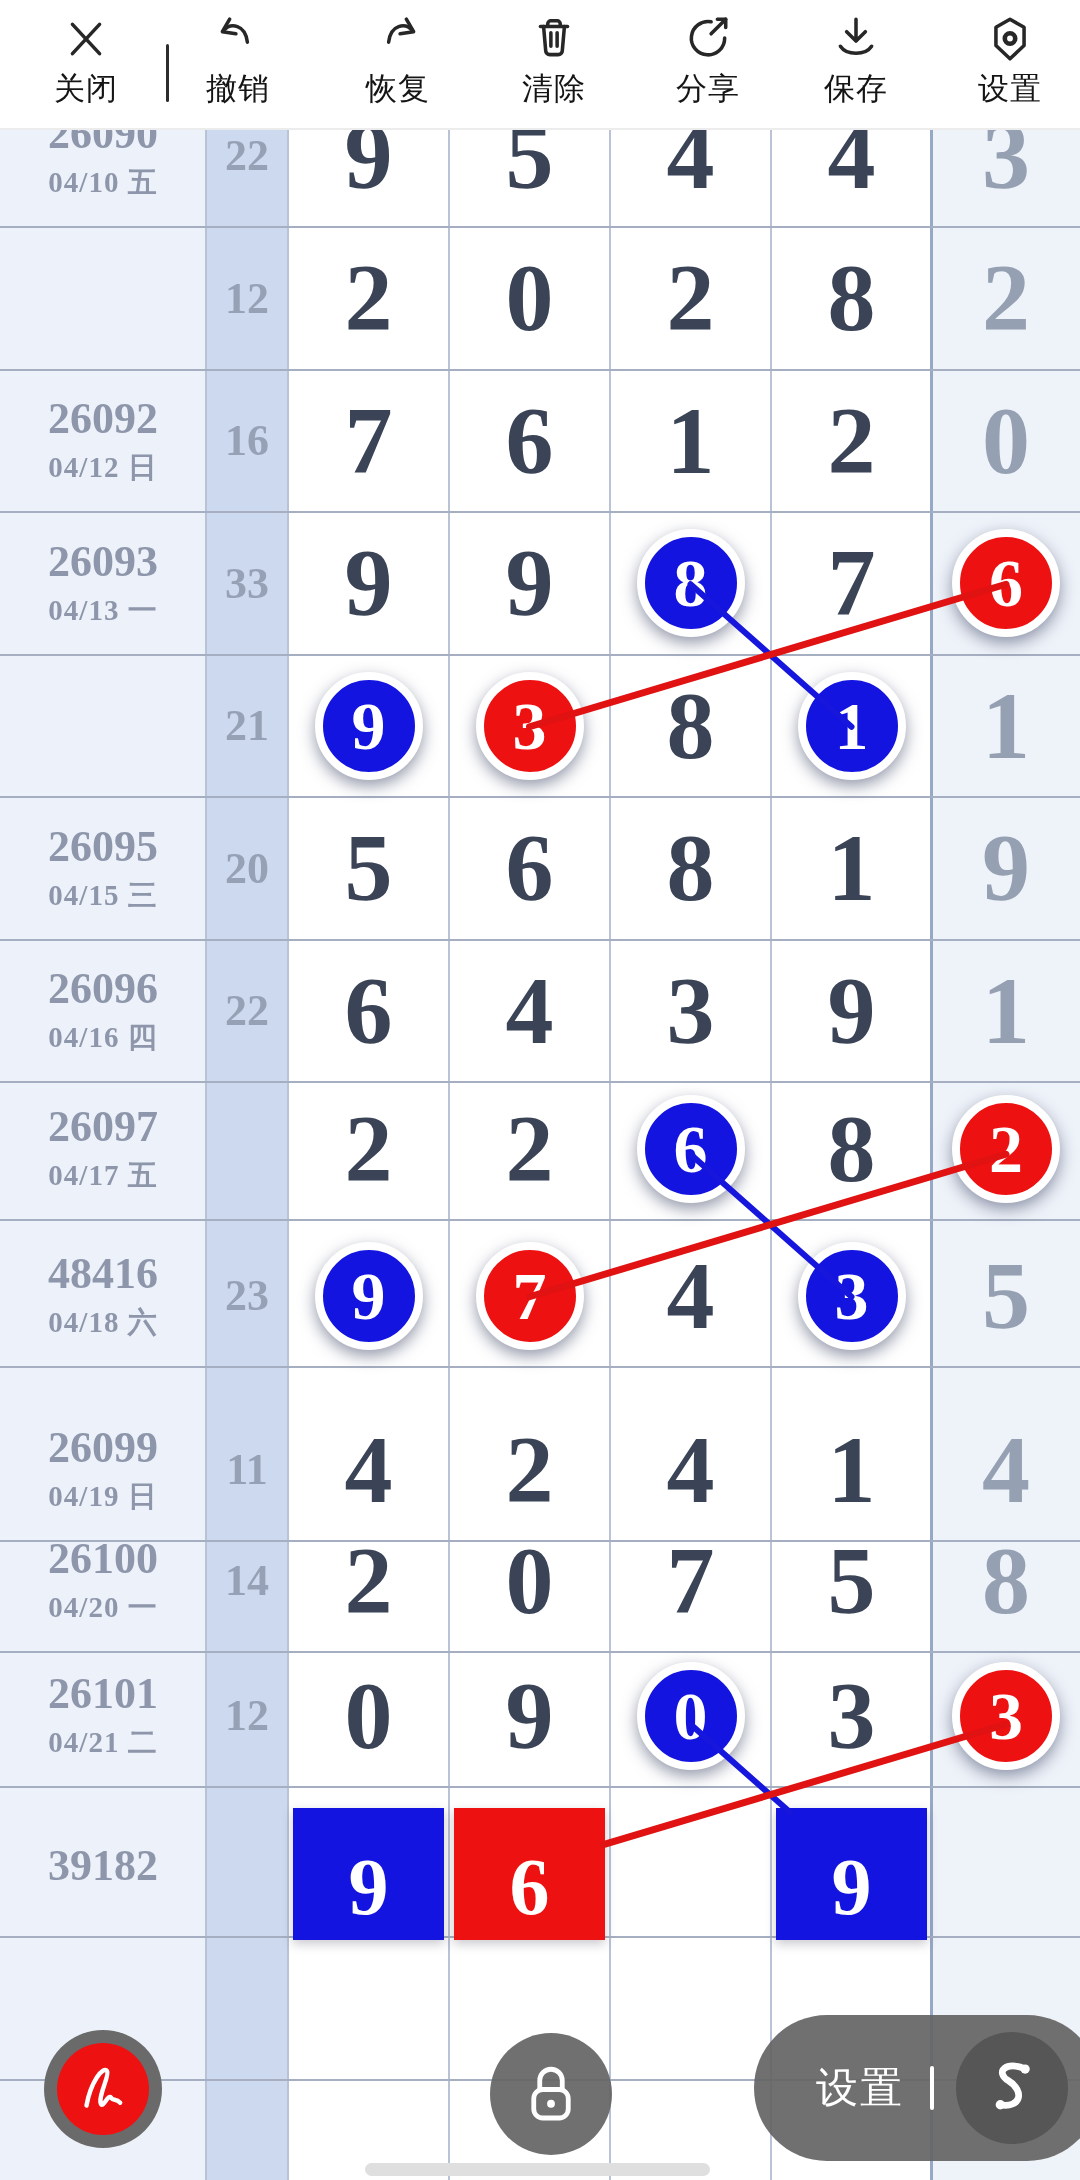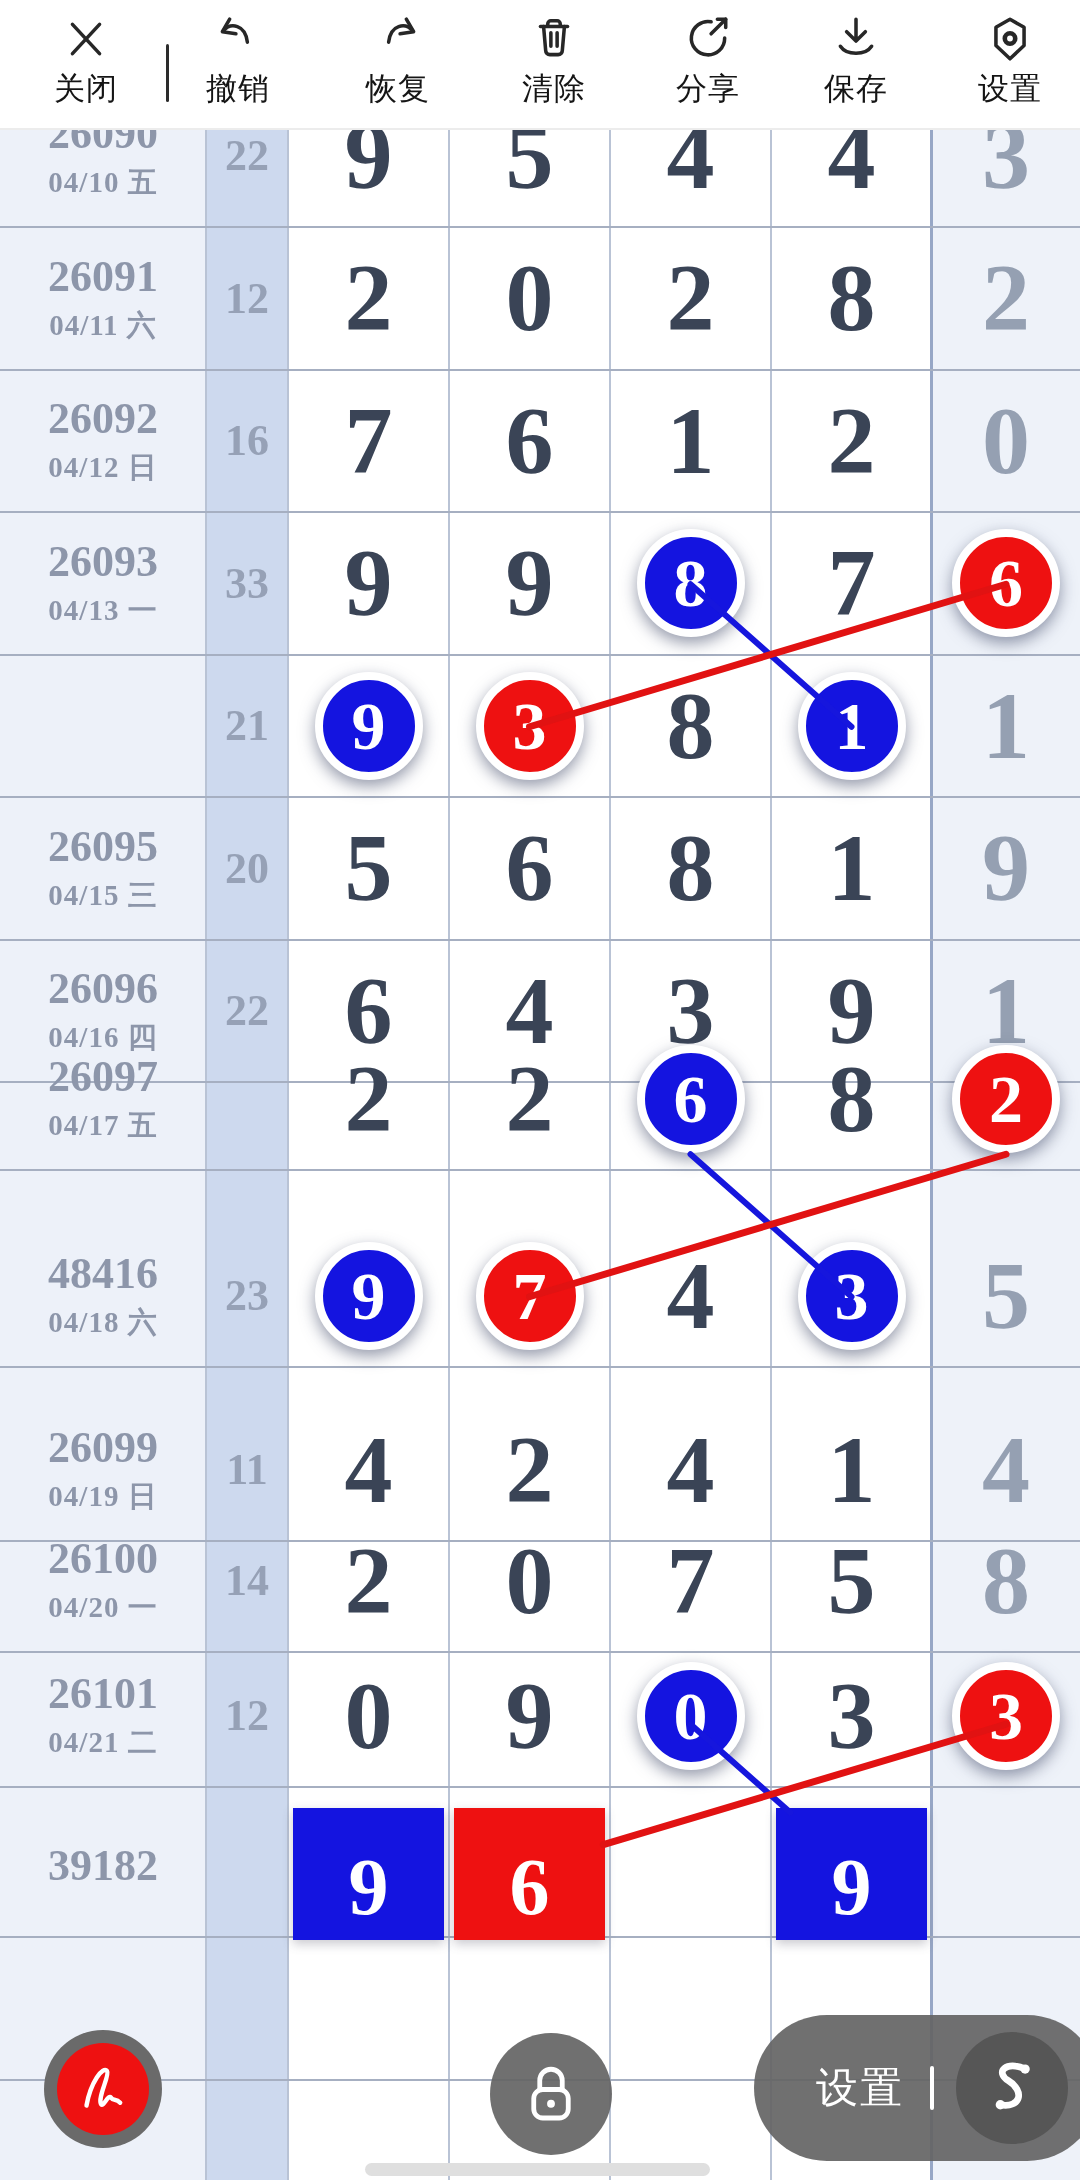--- a/index.html
+++ b/index.html
@@ -155,24 +155,20 @@
             <span class="digit">4</span>
           </div>
           <div class="cell" style="left: 771px; width: 161px;">
             <span class="digit">4</span>
           </div>
           <div class="cell" style="left: 932px; width: 148px;">
             <span class="digit dim">3</span>
           </div>
         </div>
         <div class="row" style="top: 142.5px;">
-          <div class="cell cell-a">
-            <span class="issue">26091</span>
-            <span class="rdate">04/11 六</span>
-          </div>
           <div class="cell cell-b">
             <span class="sum">12</span>
           </div>
           <div class="cell" style="left: 288px; width: 161px;">
             <span class="digit">2</span>
           </div>
           <div class="cell" style="left: 449px; width: 161px;">
             <span class="digit">0</span>
           </div>
           <div class="cell" style="left: 610px; width: 161px;">
@@ -304,21 +300,21 @@
           <div class="cell" style="left: 610px; width: 161px;">
             <span class="digit">3</span>
           </div>
           <div class="cell" style="left: 771px; width: 161px;">
             <span class="digit">9</span>
           </div>
           <div class="cell" style="left: 932px; width: 148px;">
             <span class="digit dim">1</span>
           </div>
         </div>
-        <div class="row" style="top: 943px;">
+        <div class="row" style="top: 993px;">
           <div class="cell cell-a">
             <span class="issue">26097</span>
             <span class="rdate">04/17 五</span>
           </div>
           <div class="cell" style="left: 288px; width: 161px;">
             <span class="digit">2</span>
           </div>
           <div class="cell" style="left: 449px; width: 161px;">
             <span class="digit">2</span>
           </div>

